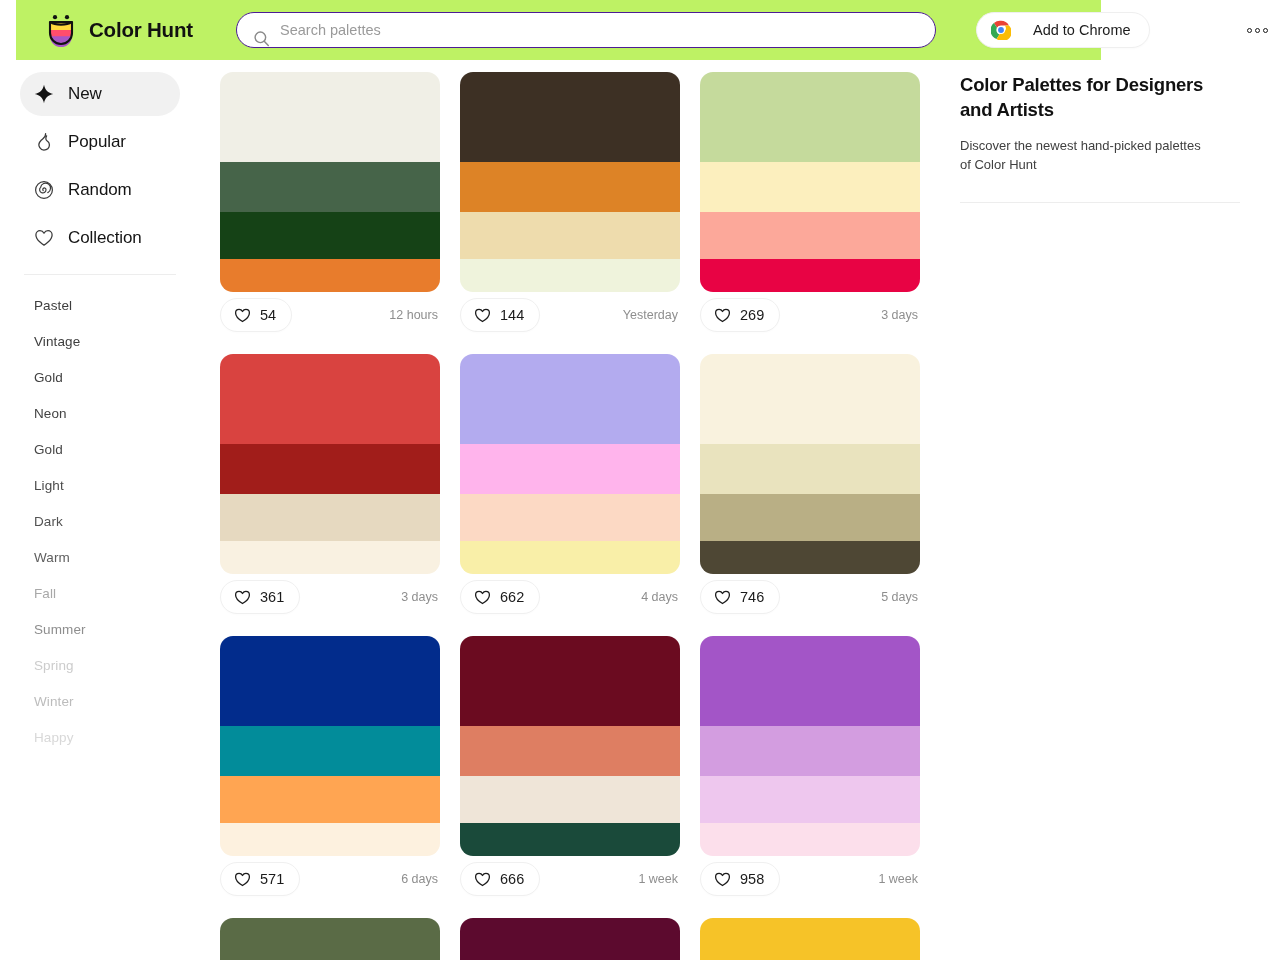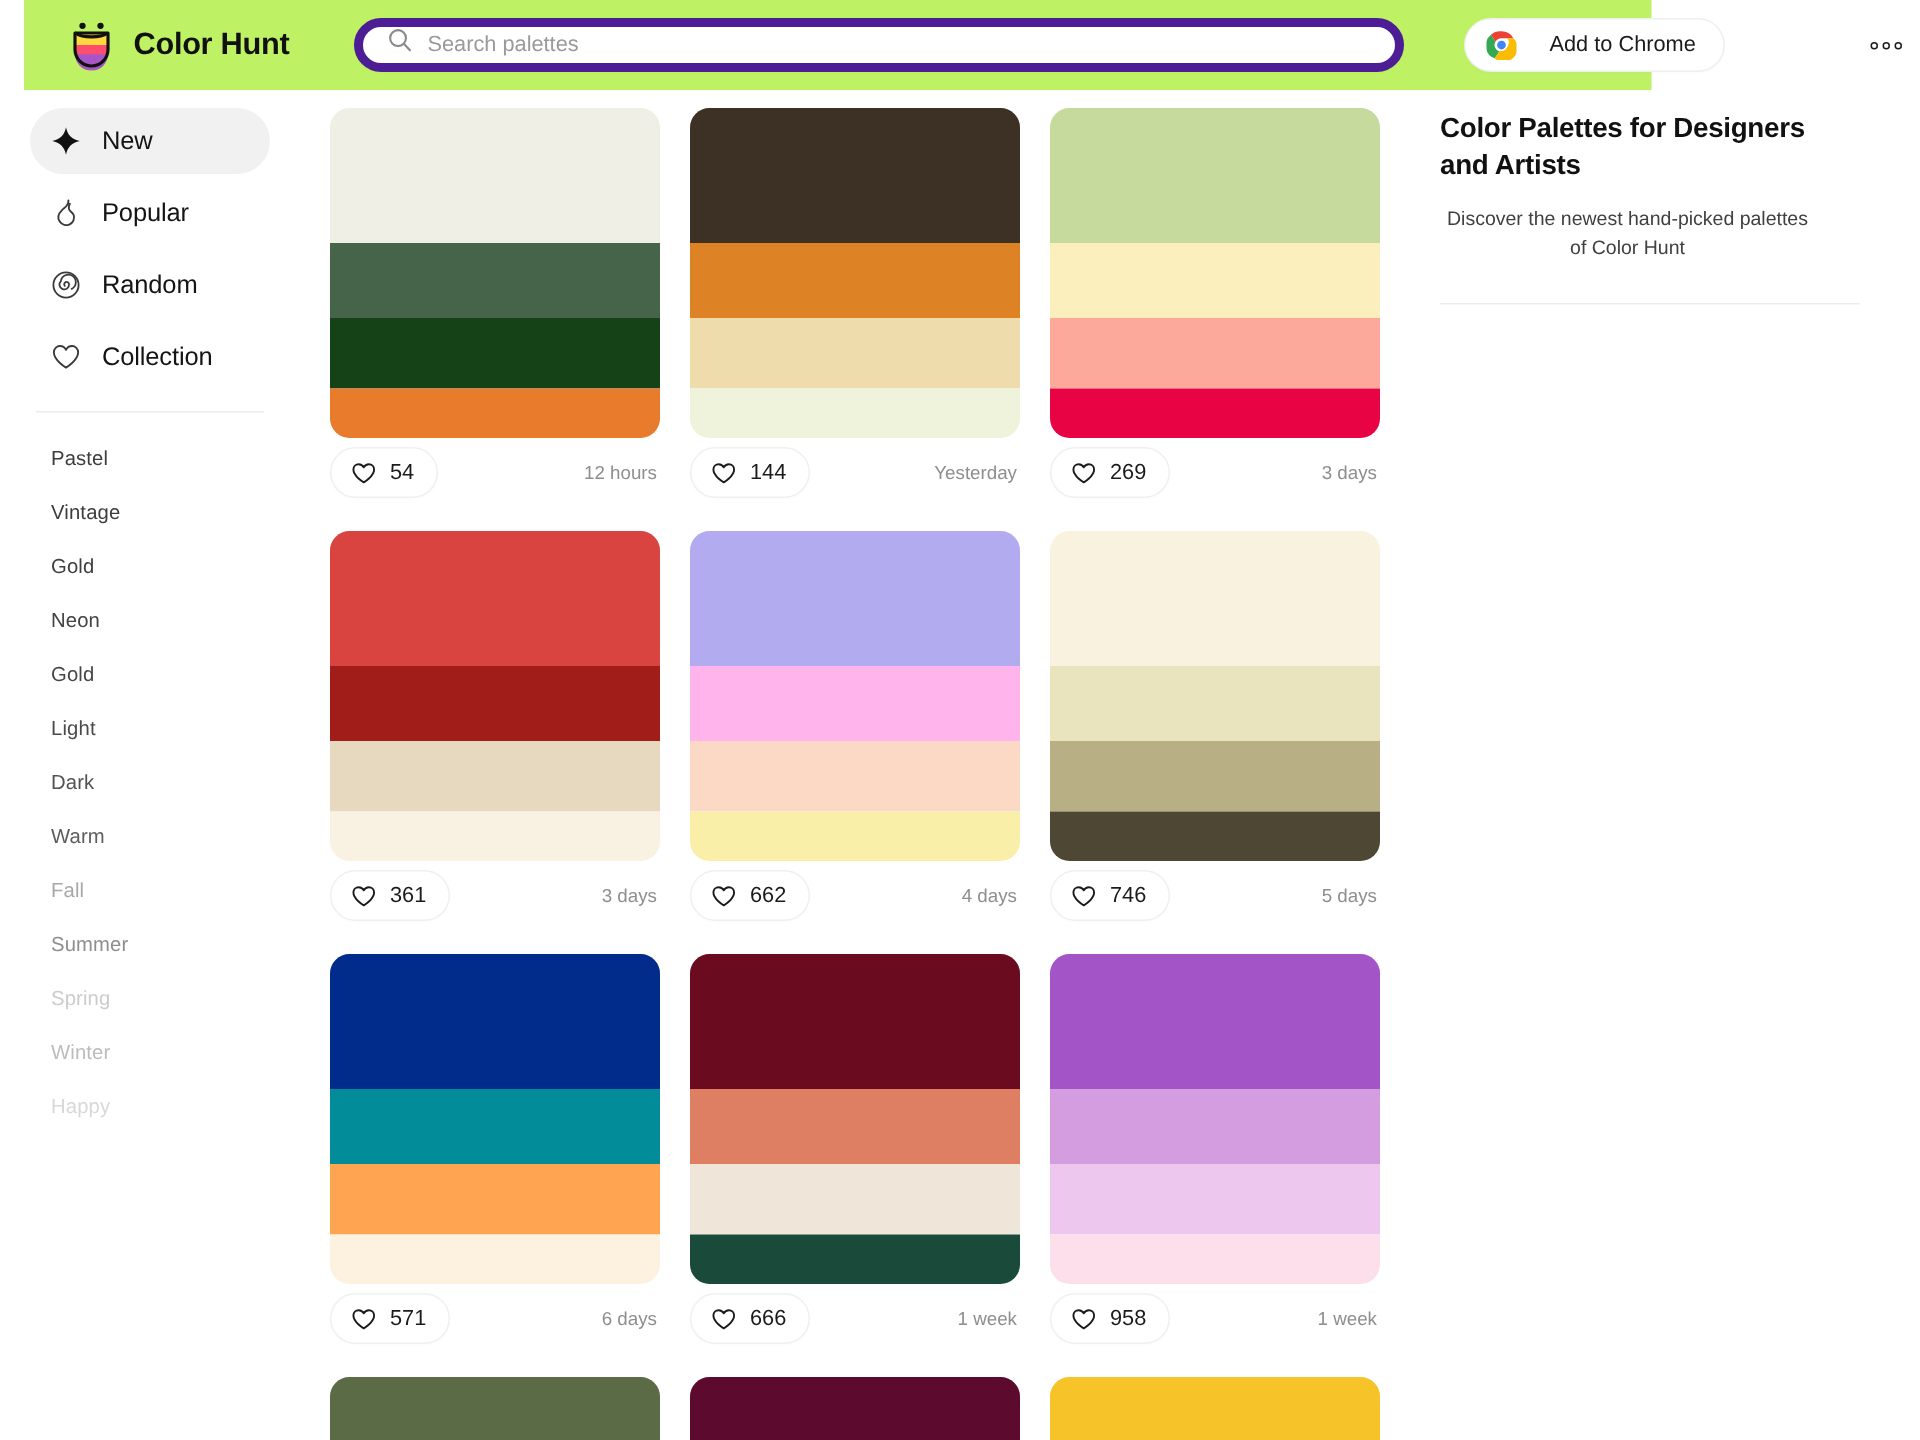--- a/index.html
+++ b/index.html
@@ -50,25 +50,25 @@
     color: #111111;
     white-space: nowrap;
   }
 
   .search-wrap {
     position: absolute;
     left: 220px;
     top: 12px;
     width: 700px;
     height: 36px;
-    border: 6px solid #4c1d95;
+    border: 1px solid #4c1d95;
     border-radius: 18px;
     background: #ffffff;
     display: flex;
-    align-items: flex-start;
+    align-items: flex-end;
     padding: 0 16px;
     gap: 10px;
     box-shadow: 0 1px 2px rgba(0,0,0,0.015);
   }
   .search-icon { width: 17px; height: 17px; flex: 0 0 auto; display:block; }
   .search-input {
     border: 0;
     outline: 0;
     font-family: "Liberation Sans", sans-serif;
     font-size: 14.5px;
@@ -234,21 +234,20 @@
     color: #111111;
     letter-spacing: -0.2px;
     max-width: 250px;
   }
   .rp-sub {
     margin-top: 14px;
     font-size: 13px;
     line-height: 19px;
     color: #404040;
     max-width: 250px;
-    text-align: center;
   }
   .rp-divider {
     margin-top: 28px;
     height: 1px;
     width: 280px;
     background: #ededed;
   }
 </style>
 </head>
 <body>

